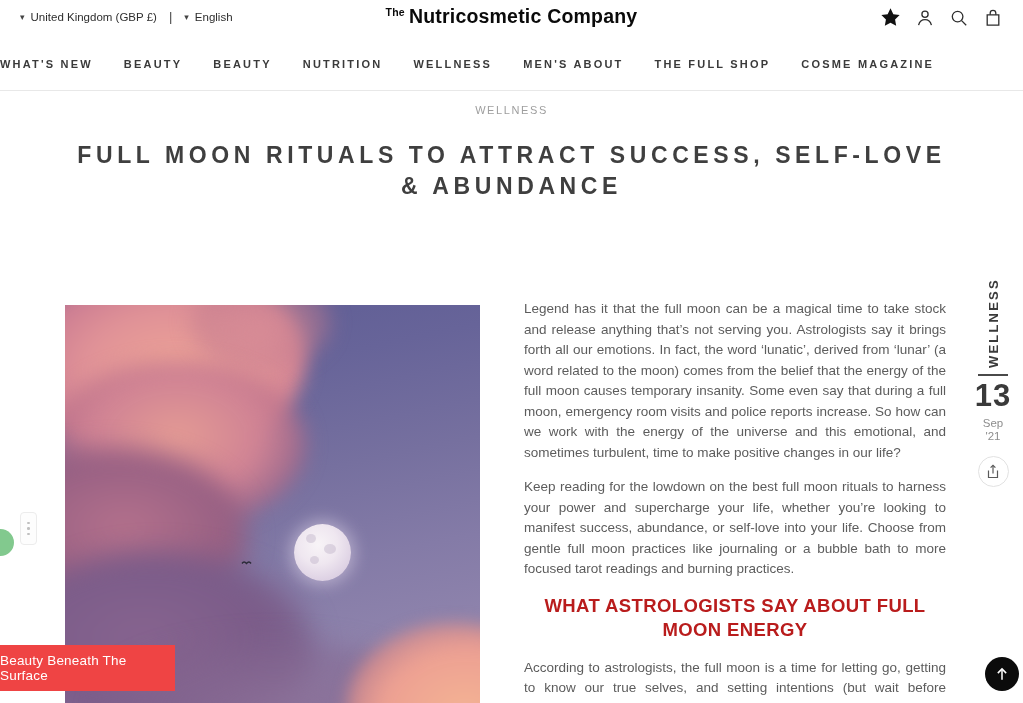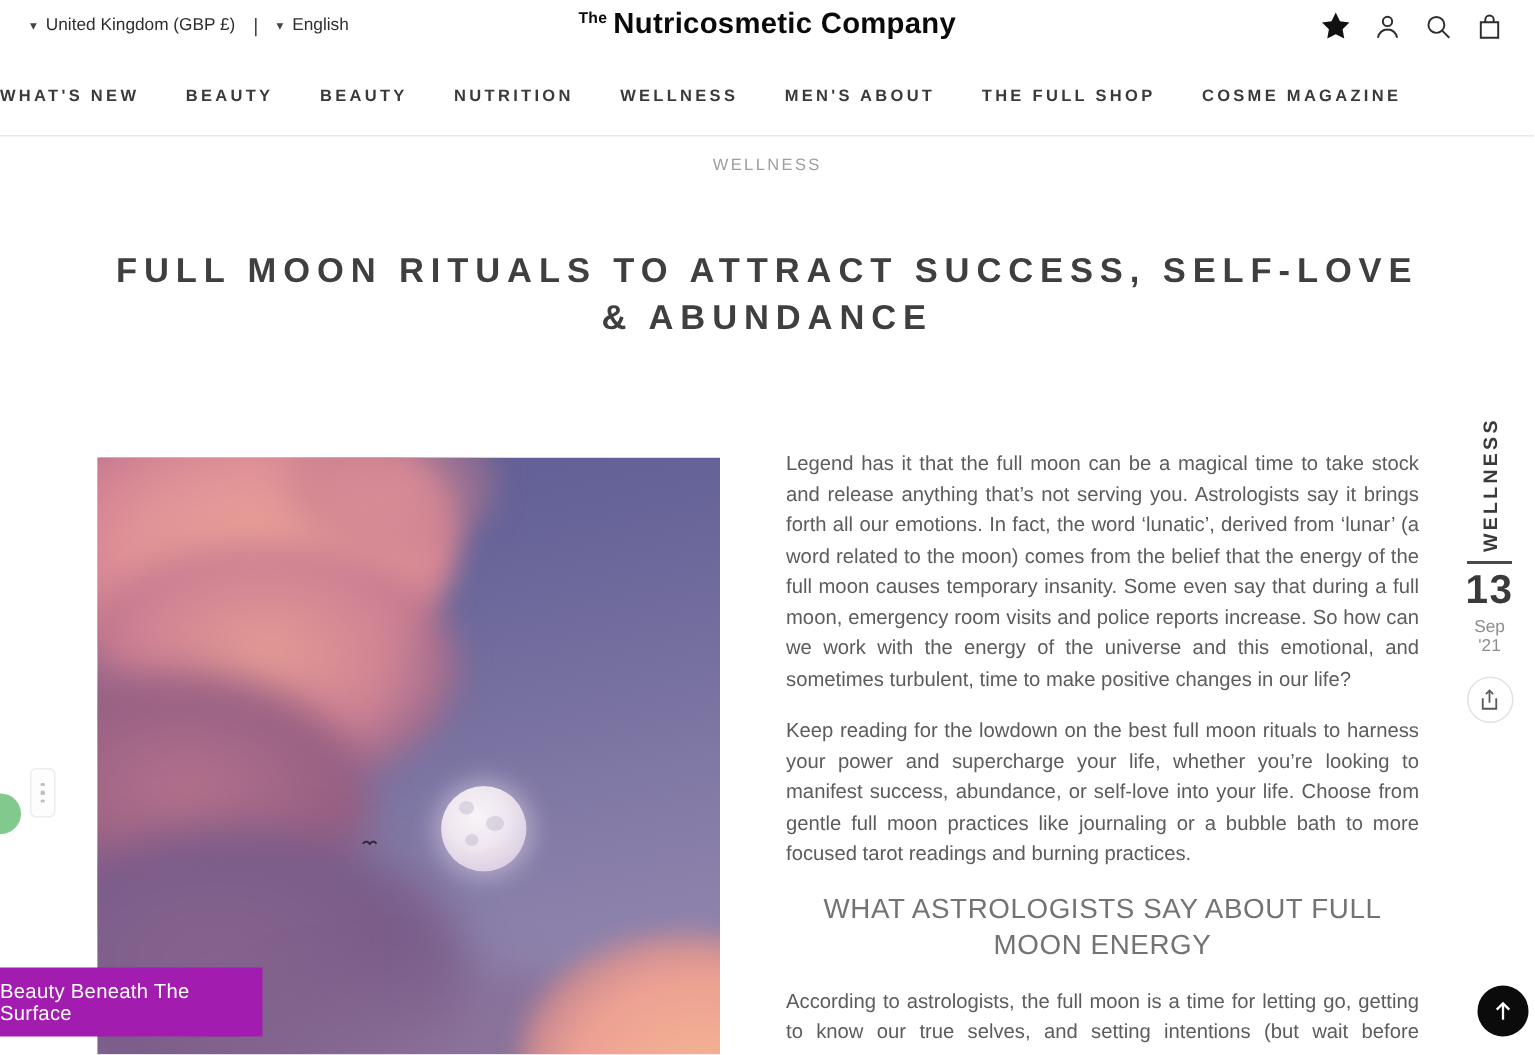--- a/index.html
+++ b/index.html
@@ -23,21 +23,21 @@
 
   
   .nav { position:absolute; top:58px; left:0; width:100%; display:flex; gap:31px; }
   .nav-item { font-size:11px; font-weight:700; letter-spacing:2.2px; color:#3a3a3a; text-decoration:none; white-space:nowrap; cursor:pointer; }
   .header-divider { position:absolute; top:90px; left:0; width:100%; border-top:1px solid #e8e8e8; }
 
   
   .category { position:absolute; top:104px; left:0; width:100%; text-align:center;
     font-size:11px; letter-spacing:1.6px; color:#9e9e9e; }
   .title { position:absolute; top:140px; left:50%; transform:translateX(-50%); width:880px;
-    text-align:center; font-size:23px; font-weight:700; letter-spacing:4.6px; line-height:31px; color:#3f3f3f;margin-top:25px; }
+    text-align:center; font-size:23px; font-weight:700; letter-spacing:4.6px; line-height:31px; color:#3f3f3f; }
   .subtitle { position:absolute; top:221px; left:50%; transform:translateX(-50%); width:905px;
     text-align:center; font-style:italic; font-size:14.5px; line-height:24px; color:#4c4c4c; font-weight:400; }
 
   
   .hero { position:absolute; left:65px; top:305px; width:415px; height:398px; overflow:hidden; }
   .sky { position:absolute; inset:0;
     background:linear-gradient(168deg,#5d5c94 0%, #676499 22%, #76709f 45%, #847ba7 65%, #8e83ac 82%, #9287ab 100%); }
   .cloud { position:absolute; border-radius:50%; }
   .c1 { left:-12%; top:-10%; width:70%; height:48%; filter:blur(9px);
     background:radial-gradient(ellipse at 55% 55%, #eda396 0%, #e09297 40%, #cb7c92 65%, rgba(170,100,135,.55) 82%, rgba(170,100,135,0) 100%); }
@@ -52,35 +52,35 @@
   .c6 { left:68%; top:80%; width:52%; height:42%; filter:blur(8px);
     background:radial-gradient(ellipse at 55% 55%, #f4b494 0%, #eda092 50%, rgba(210,130,135,.6) 78%, rgba(210,130,135,0) 100%); }
   .c7 { left:30%; top:-8%; width:34%; height:24%; filter:blur(10px);
     background:radial-gradient(ellipse at 50% 60%, rgba(216,140,150,.9) 0%, rgba(190,120,140,.45) 65%, rgba(190,120,140,0) 100%); }
   .moon { position:absolute; left:229px; top:219px; width:57px; height:57px; border-radius:50%;
     background:radial-gradient(circle at 42% 36%, #f8f4f7 0%, #efe7f0 40%, #ded2e4 72%, #d0c3da 100%);
     box-shadow:0 0 16px 4px rgba(238,228,244,.45); }
   .moon-crater { position:absolute; border-radius:50%; background:rgba(178,162,190,.35); }
   .bird { position:absolute; left:176px; top:248px; }
 
-  .hero-caption { position:absolute; left:0; top:645px; width:175px; height:46px; background:#a21caf;
+  .hero-caption { position:absolute; left:0; top:645px; width:175px; height:46px; background:#ef4444;
     display:flex; align-items:center; justify-content:center; color:#ffffff; font-size:13.5px; letter-spacing:.2px; z-index:5; }
 
   
   .article-body { position:absolute; left:524px; top:299px; width:422px; }
   .article-body p { font-size:13.5px; line-height:20.5px; color:#5c5c5c; text-align:justify; margin-bottom:14px; }
-  .section-heading { font-size:18.5px; font-weight:400; letter-spacing:.4px; line-height:24px;
-    text-align:center; color:#737373; margin:8px 0 16px; }
+  .section-heading { font-size:18.5px; font-weight:700; letter-spacing:.4px; line-height:24px;
+    text-align:center; color:#b91c1c; margin:8px 0 16px; }
 
   
   .meta-rail { position:absolute; left:967px; top:288px; width:52px; display:flex; flex-direction:column; align-items:center; }
   .rail-category { writing-mode:vertical-rl; transform:rotate(180deg); font-size:13px; font-weight:700;
     letter-spacing:2.2px; color:#3a3a3a; height:80px; }
   .rail-line { width:30px; border-top:2px solid #4a4a4a; margin-top:6px; }
-  .rail-day { font-size:27px; font-weight:700; color:#3a3a3a; margin-top:2px; letter-spacing:1px; }
+  .rail-day { font-size:31px; font-weight:700; color:#3a3a3a; margin-top:2px; letter-spacing:1px; }
   .rail-month, .rail-year { font-size:11.5px; color:#8d8d8d; line-height:13px; }
   .rail-month { margin-top:3px; }
   .share-btn { margin-top:13px; width:31px; height:31px; border-radius:50%; border:1px solid #e2e2e2;
     background:#fff; display:flex; align-items:center; justify-content:center; cursor:pointer; }
 
   
   .scroll-top { position:absolute; left:985px; top:657px; width:34px; height:34px; border-radius:50%;
     background:#0b0b0b; border:none; display:flex; align-items:center; justify-content:center; cursor:pointer; z-index:6; }
   .widget-handle { position:absolute; left:20px; top:512px; width:17px; height:33px; background:#fdfdfd;
     border:1px solid #ececec; border-radius:4px; display:flex; flex-direction:column; align-items:center;

